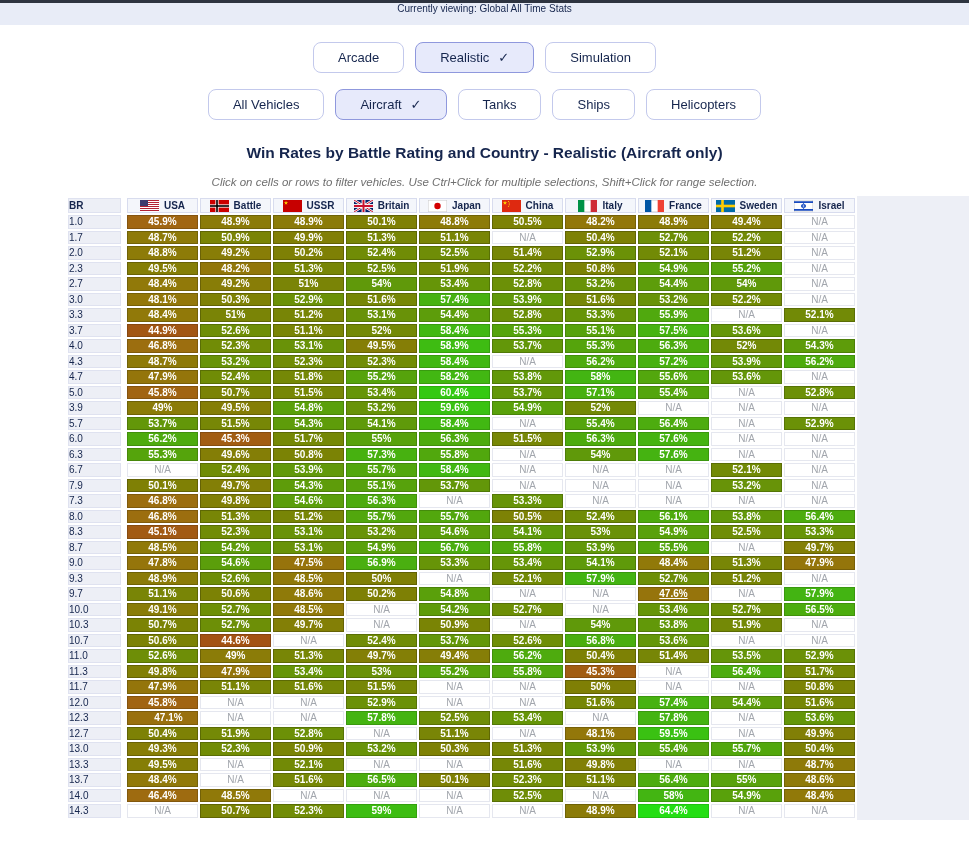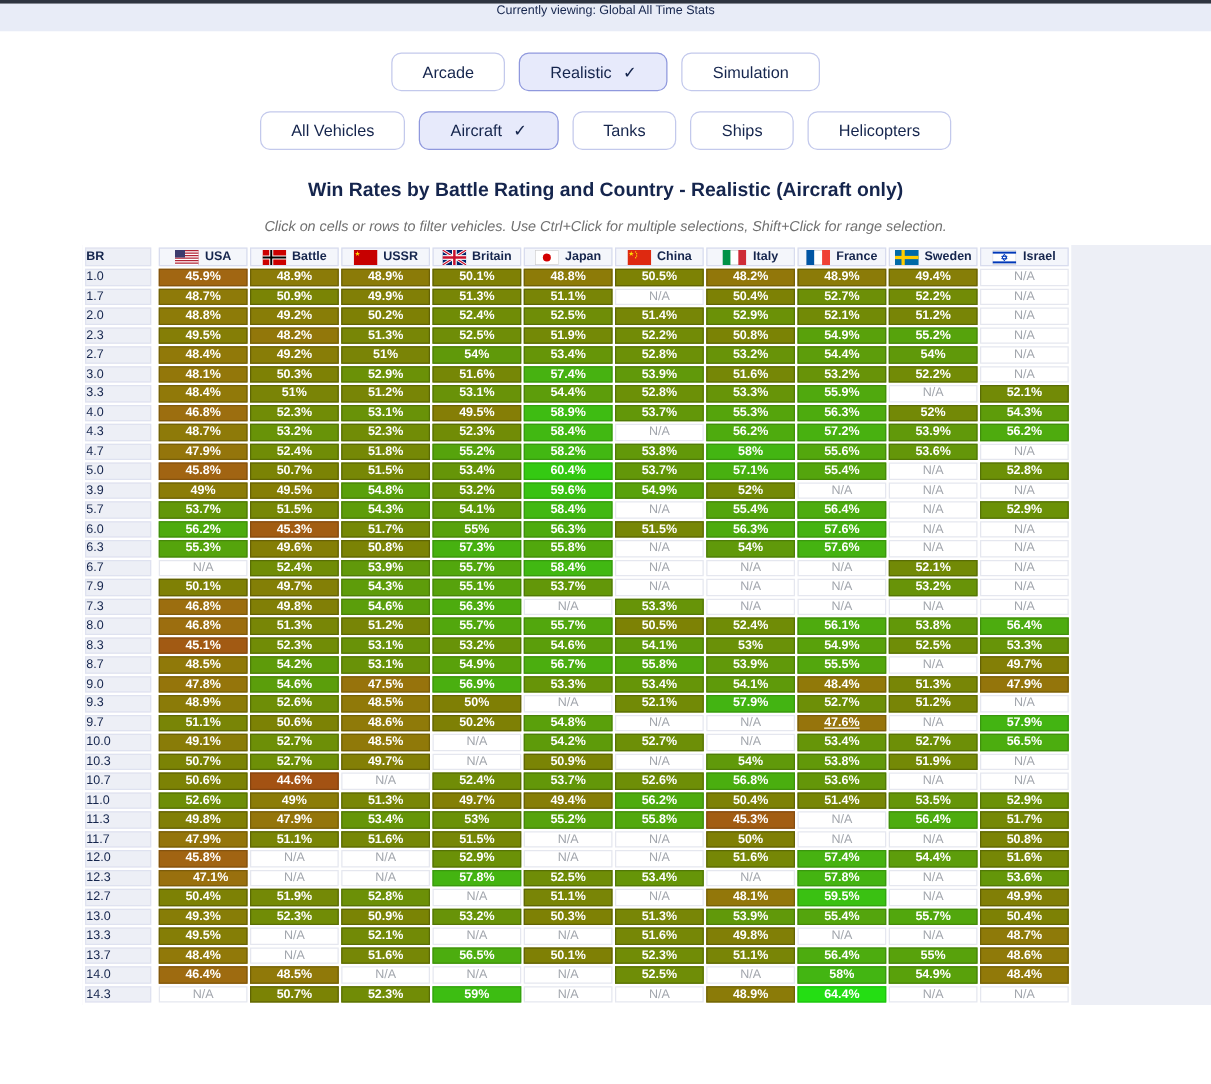--- a/index.html
+++ b/index.html
@@ -329,20 +329,34 @@
           <td class="val" style="background: rgb(120, 133, 6); border: 1px solid rgb(94, 104, 4);">51.2%</td>
           <td class="val" style="background: rgb(105, 146, 8); border: 1px solid rgb(84, 117, 6);">53.1%</td>
           <td class="val" style="background: rgb(93, 157, 11); border: 1px solid rgb(76, 128, 9);">54.4%</td>
           <td class="val" style="background: rgb(108, 144, 7); border: 1px solid rgb(86, 115, 6);">52.8%</td>
           <td class="val" style="background: rgb(103, 148, 8); border: 1px solid rgb(83, 119, 7);">53.3%</td>
           <td class="val" style="background: rgb(80, 169, 14); border: 1px solid rgb(66, 141, 11);">55.9%</td>
           <td class="val na">N/A</td>
           <td class="val" style="background: rgb(114, 138, 6); border: 1px solid rgb(90, 109, 5);">52.1%</td>
         </tr>
         <tr>
+          <td class="label">3.7</td>
+          <td class="spacer"></td>
+          <td class="val" style="background: rgb(162, 86, 19); border: 1px solid rgb(135, 72, 16);">44.9%</td>
+          <td class="val" style="background: rgb(110, 142, 7); border: 1px solid rgb(87, 113, 5);">52.6%</td>
+          <td class="val" style="background: rgb(121, 133, 6); border: 1px solid rgb(94, 103, 4);">51.1%</td>
+          <td class="val" style="background: rgb(115, 137, 6); border: 1px solid rgb(91, 108, 4);">52%</td>
+          <td class="val" style="background: rgb(65, 184, 18); border: 1px solid rgb(55, 156, 15);">58.4%</td>
+          <td class="val" style="background: rgb(85, 164, 12); border: 1px solid rgb(71, 136, 10);">55.3%</td>
+          <td class="val" style="background: rgb(87, 162, 12); border: 1px solid rgb(72, 134, 10);">55.1%</td>
+          <td class="val" style="background: rgb(70, 179, 17); border: 1px solid rgb(59, 151, 14);">57.5%</td>
+          <td class="val" style="background: rgb(100, 150, 9); border: 1px solid rgb(81, 121, 7);">53.6%</td>
+          <td class="val na">N/A</td>
+        </tr>
+        <tr>
           <td class="label">4.0</td>
           <td class="spacer"></td>
           <td class="val" style="background: rgb(156, 110, 15); border: 1px solid rgb(128, 90, 12);">46.8%</td>
           <td class="val" style="background: rgb(113, 140, 6); border: 1px solid rgb(89, 110, 5);">52.3%</td>
           <td class="val" style="background: rgb(105, 146, 8); border: 1px solid rgb(84, 117, 6);">53.1%</td>
           <td class="val" style="background: rgb(133, 126, 6); border: 1px solid rgb(104, 98, 5);">49.5%</td>
           <td class="val" style="background: rgb(62, 188, 18); border: 1px solid rgb(53, 160, 15);">58.9%</td>
           <td class="val" style="background: rgb(99, 151, 9); border: 1px solid rgb(80, 122, 7);">53.7%</td>
           <td class="val" style="background: rgb(85, 164, 12); border: 1px solid rgb(71, 136, 10);">55.3%</td>
           <td class="val" style="background: rgb(77, 171, 14); border: 1px solid rgb(64, 143, 12);">56.3%</td>

